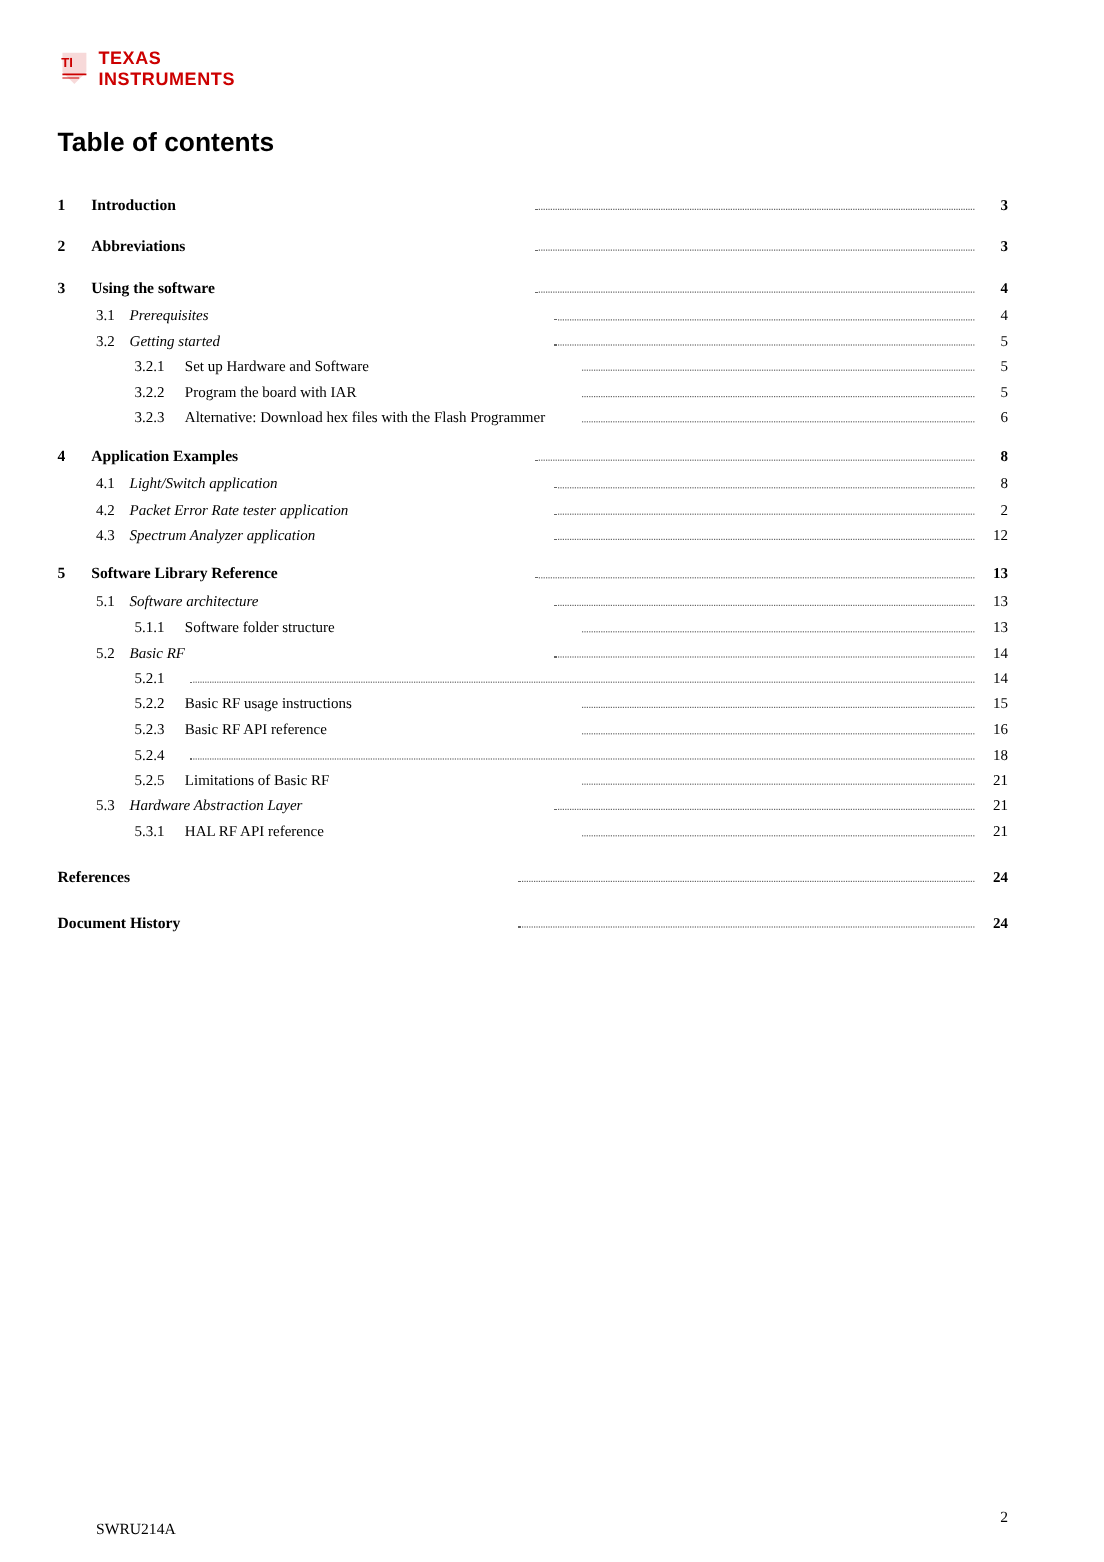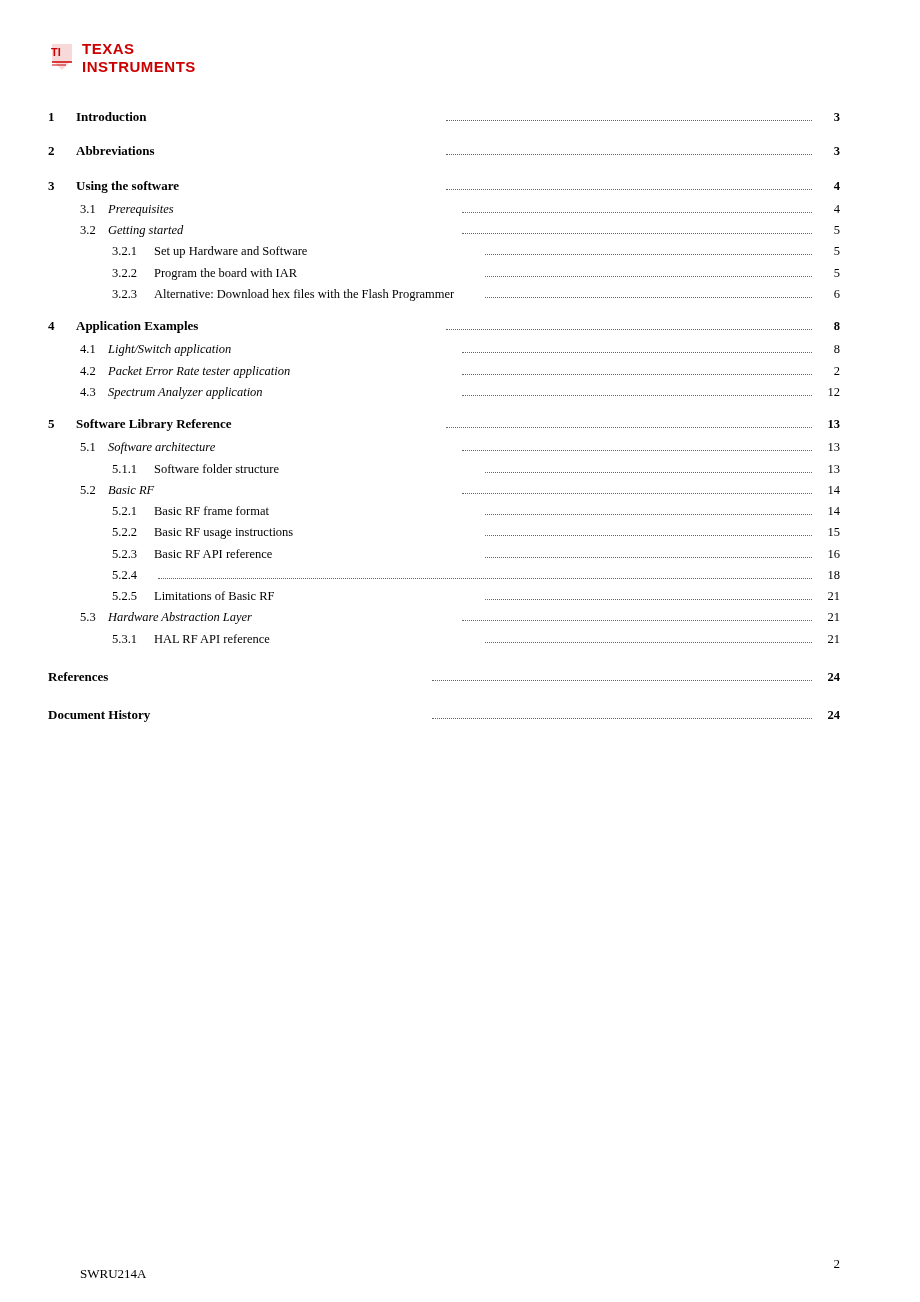--- a/index.html
+++ b/index.html
@@ -151,20 +151,21 @@
         <line x1="4" y1="20" x2="24" y2="20" stroke="#c00" stroke-width="1.5"></line>
         <line x1="4" y1="23" x2="18" y2="23" stroke="#c00" stroke-width="1"></line>
       </svg>
       <div class="ti-logo-text">
         <span>TEXAS</span>
         <span>INSTRUMENTS</span>
       </div>
     </div>
   </div>
 
+  <div class="page-title">Table of contents</div>
 
   <div class="toc-section" id="toc-container">
   <div class="toc-entry level1">
         <span class="toc-num">1</span>
         <span class="toc-label">Introduction</span>
         <span class="toc-dots"></span>
         <span class="toc-page">3</span>
       </div>
       <div class="spacer-sm"></div>
       <div class="toc-entry level1">
@@ -255,21 +256,20 @@
         <span class="toc-page">13</span>
       </div>
       <div class="toc-entry level2">
         <span class="toc-num level2">5.2</span>
         <span class="toc-label">Basic RF</span>
         <span class="toc-dots"></span>
         <span class="toc-page">14</span>
       </div>
       <div class="toc-entry level3">
         <span class="toc-num level3">5.2.1</span>
-        <span class="toc-label">Basic RF frame format</span>
         <span class="toc-dots"></span>
         <span class="toc-page">14</span>
       </div>
       <div class="toc-entry level3">
         <span class="toc-num level3">5.2.2</span>
         <span class="toc-label">Basic RF usage instructions</span>
         <span class="toc-dots"></span>
         <span class="toc-page">15</span>
       </div>
       <div class="toc-entry level3">

